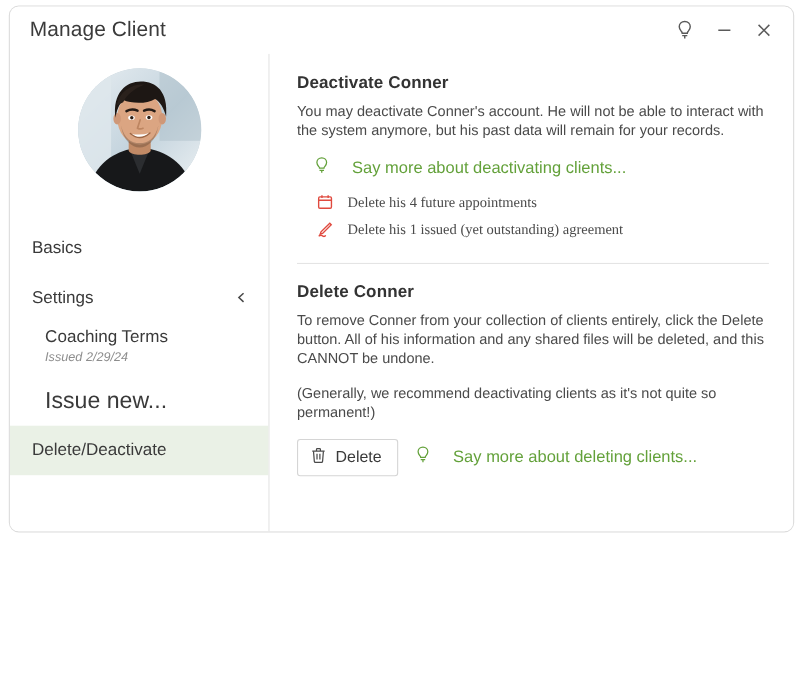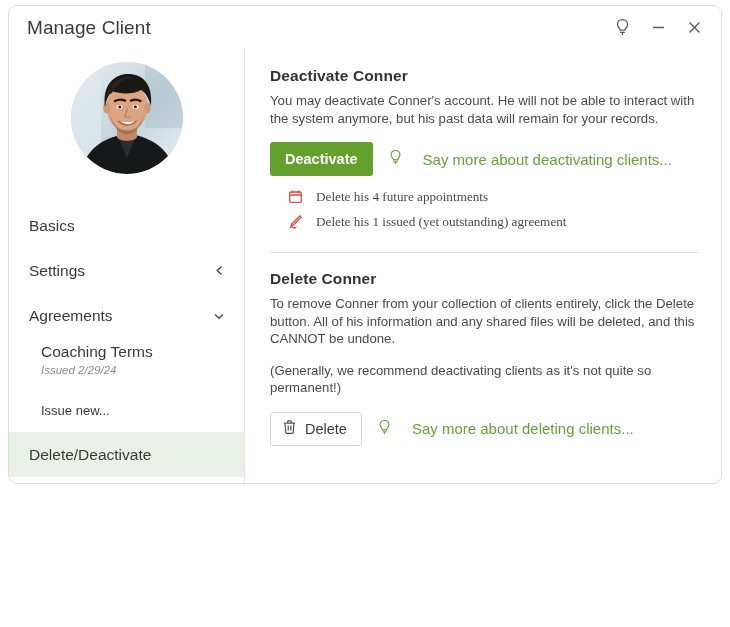--- a/index.html
+++ b/index.html
@@ -100,21 +100,21 @@
   }
   .nav-sub-title { font-size: 15.5px; color: #3a3a3a; line-height: 20px; }
   .nav-sub-meta {
     font-size: 11.5px; color: #8d8d8d;
     font-style: italic; line-height: 16px;
   }
   .nav-sub-plain {
     display: flex; align-items: center;
     height: 44px;
     padding: 0 18px 0 32px;
-    font-size: 13px; color: #3a3a3a;
+    font-size: 21px; color: #3a3a3a;
     cursor: pointer;
   }
   
   .content { flex: 1; background: #ffffff; }
   .section { padding: 18px 22px 0 25px; }
   .section.second { padding-top: 17px; }
   .divider { height: 1px; background: #e4e4e4; margin-top: 18px; }
   .sec-title {
     font-size: 15.5px;
     font-weight: bold;
@@ -277,28 +277,20 @@
 
         <div class="nav-item">
           <span>Settings</span>
           <span class="chev">
             <svg width="13" height="13" viewBox="0 0 13 13" stroke="currentColor" stroke-width="1.4" fill="none">
               <polyline points="8.4,2.6 4.2,6.5 8.4,10.4"></polyline>
             </svg>
           </span>
         </div>
 
-        <div class="nav-item">
-          <span>Agreements</span>
-          <span class="chev">
-            <svg width="14" height="14" viewBox="0 0 14 14" stroke="currentColor" stroke-width="1.4" fill="none">
-              <polyline points="3,5.4 7,9.3 11,5.4"></polyline>
-            </svg>
-          </span>
-        </div>
 
         <div class="nav-sub">
           <div class="nav-sub-title">Coaching Terms</div>
           <div class="nav-sub-meta">Issued 2/29/24</div>
         </div>
 
         <div class="nav-sub-plain">
           <span>Issue new...</span>
         </div>
 
@@ -309,21 +301,20 @@
       </div>
     </div>
 
     <div class="content">
 
       <div class="section">
         <div class="sec-title">Deactivate Conner</div>
         <div class="sec-para">You may deactivate Conner's account. He will not be able to interact with the system anymore, but his past data will remain for your records.</div>
 
         <div class="action-row">
-          <button class="btn-primary">Deactivate</button>
           <a class="hint-link">
             <span>
               <svg width="15" height="17" viewBox="0 0 17 19" fill="none" stroke="currentColor" stroke-width="1.3">
                 <path d="M8.5 1.6c-3 0-5 2.1-5 4.8 0 2 1.2 3.2 2 4.2.5.6.7 1 .7 1.6h4.6c0-.6.2-1 .7-1.6.8-1 2-2.2 2-4.2 0-2.7-2-4.8-5-4.8z"></path>
                 <line x1="6.2" y1="14.4" x2="10.8" y2="14.4"></line>
                 <line x1="8.5" y1="14.7" x2="8.5" y2="17"></line>
               </svg>
             </span>
             <span>Say more about deactivating clients...</span>
           </a>

